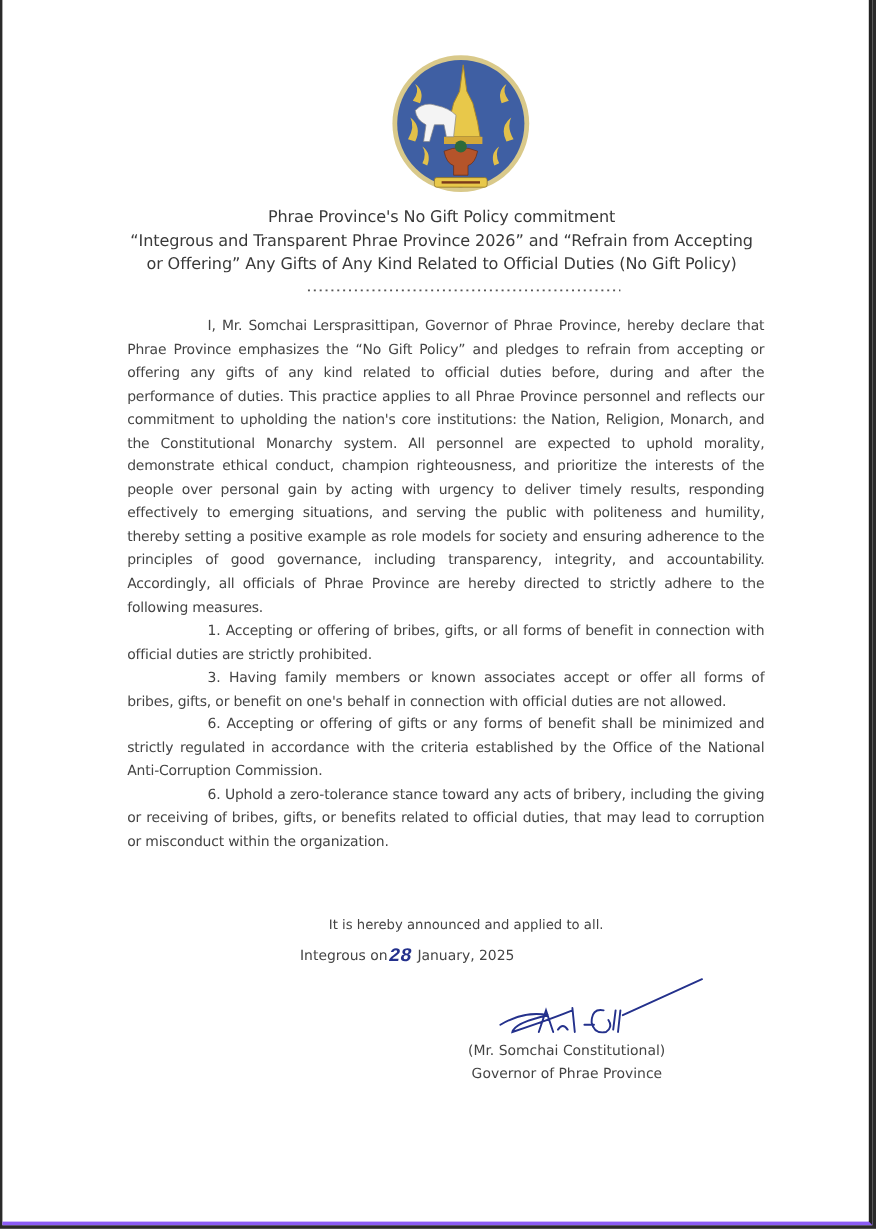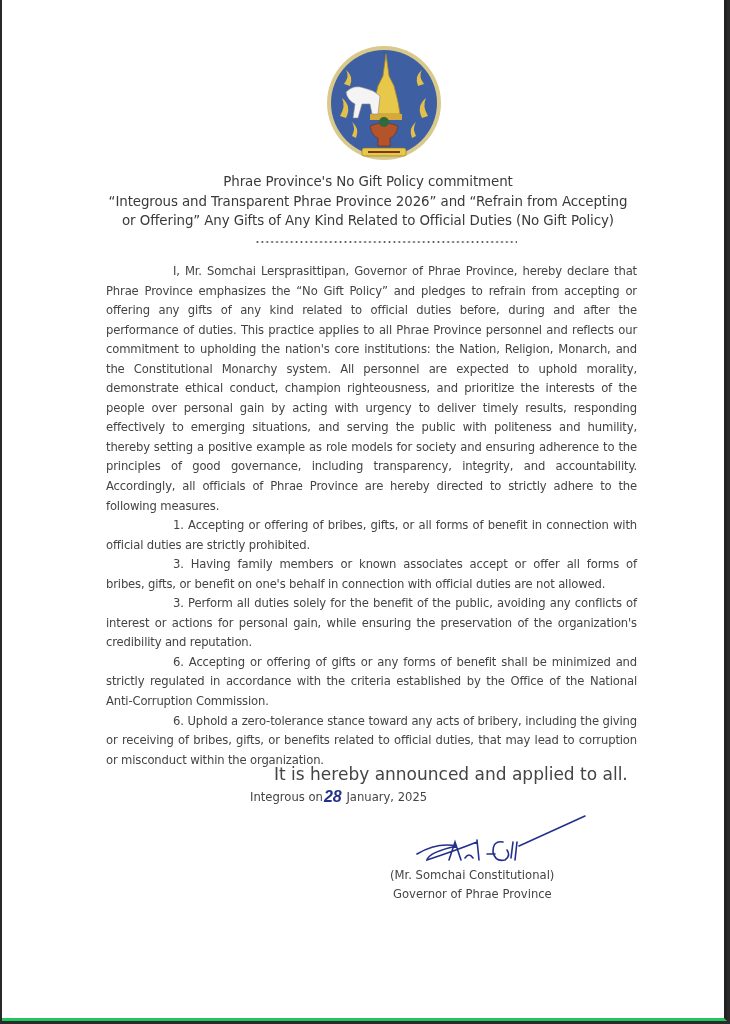--- a/index.html
+++ b/index.html
@@ -5,21 +5,21 @@
     html, body { margin: 0; padding: 0; }
     body {
       width: 730px; height: 1024px; overflow: hidden;
       background: #2a2a2a;
       font-family: "DejaVu Sans", sans-serif;
     }
     .page {
       position: absolute; left: 2px; top: 0; width: 725px; height: 1021px;
       background: #ffffff;
       border-right: 3px solid #222;
-      border-bottom: 3px solid #22c55e;
+      border-bottom: 3px solid #8b5cf6;
       box-sizing: border-box;
     }
     .seal {
       position: absolute; left: 324px; top: 44px; width: 116px; height: 118px;
     }
     .title-block {
       position: absolute; left: 60px; top: 172px; width: 612px;
       text-align: center; color: #3a3a3a;
       font-size: 13.4px; line-height: 19.5px; letter-spacing: -0.1px;
     }
@@ -31,29 +31,29 @@
     }
     .body {
       position: absolute; left: 104px; top: 262px; width: 531px;
       color: #444; font-size: 11.6px; line-height: 19.55px;
       text-align: justify; letter-spacing: -0.15px;
     }
     .body p { margin: 0; }
     .indent { text-indent: 67px; }
     .closing {
       position: absolute; left: 272px; top: 764px; color: #444;
-      font-size: 17px;
+      font-size: 11px;
     }
     .announced {
       position: absolute; left: 248px; top: 788px; color: #444;
       font-size: 11.6px; white-space: nowrap;
     }
     .date-num {
       color: #24318c; font-weight: bold; font-size: 16px;
-      font-family: Liberation Sans, sans-serif; font-style: italic;
+      font-family: Liberation Mono, monospace; font-style: italic;
       vertical-align: -1px; margin: 0 1px 0 1px;
     }
     .signature {
       position: absolute; left: 405px; top: 810px; width: 180px; height: 60px;
     }
     .sig-name {
       position: absolute; left: 388px; top: 868px; color: #444; font-size: 11.6px;
     }
     .sig-title {
       position: absolute; left: 391px; top: 887px; color: #444; font-size: 11.6px;
@@ -92,21 +92,20 @@
     <div>“Integrous and Transparent Phrae Province 2026” and “Refrain from Accepting</div>
     <div>or Offering” Any Gifts of Any Kind Related to Official Duties (No Gift Policy)</div>
   </div>
 
   <div class="divider"></div>
 
   <div class="body">
     <p class="indent">I, Mr. Somchai Lersprasittipan, Governor of Phrae Province, hereby declare that Phrae Province emphasizes the “No Gift Policy” and pledges to refrain from accepting or offering any gifts of any kind related to official duties before, during and after the performance of duties. This practice applies to all Phrae Province personnel and reflects our commitment to upholding the nation's core institutions: the Nation, Religion, Monarch, and the Constitutional Monarchy system. All personnel are expected to uphold morality, demonstrate ethical conduct, champion righteousness, and prioritize the interests of the people over personal gain by acting with urgency to deliver timely results, responding effectively to emerging situations, and serving the public with politeness and humility, thereby setting a positive example as role models for society and ensuring adherence to the principles of good governance, including transparency, integrity, and accountability. Accordingly, all officials of Phrae Province are hereby directed to strictly adhere to the following measures.</p>
     <p class="indent">1. Accepting or offering of bribes, gifts, or all forms of benefit in connection with official duties are strictly prohibited.</p>
     <p class="indent">3. Having family members or known associates accept or offer all forms of bribes, gifts, or benefit on one's behalf in connection with official duties are not allowed.</p>
-    <p class="indent">3. Perform all duties solely for the benefit of the public, avoiding any conflicts of interest or actions for personal gain, while ensuring the preservation of the organization's credibility and reputation.</p>
     <p class="indent">6. Accepting or offering of gifts or any forms of benefit shall be minimized and strictly regulated in accordance with the criteria established by the Office of the National Anti-Corruption Commission.</p>
     <p class="indent">6. Uphold a zero-tolerance stance toward any acts of bribery, including the giving or receiving of bribes, gifts, or benefits related to official duties, that may lead to corruption or misconduct within the organization.</p>
   </div>
 
   <div class="closing">It is hereby announced and applied to all.</div>
 
   <div class="announced">
     <span>Integrous on</span><span class="date-num">28</span>
     <span>January, 2025</span>
   </div>

